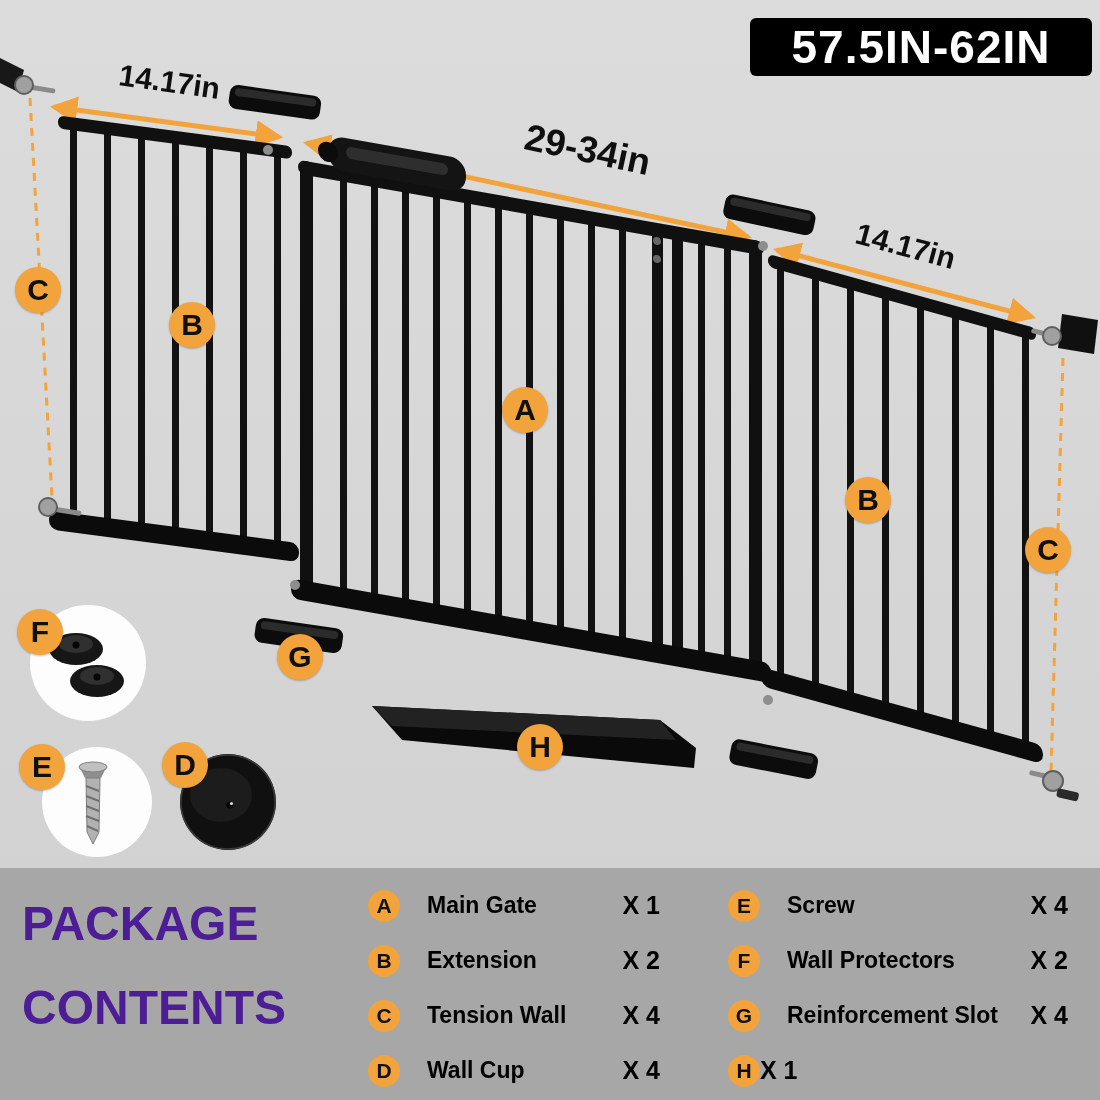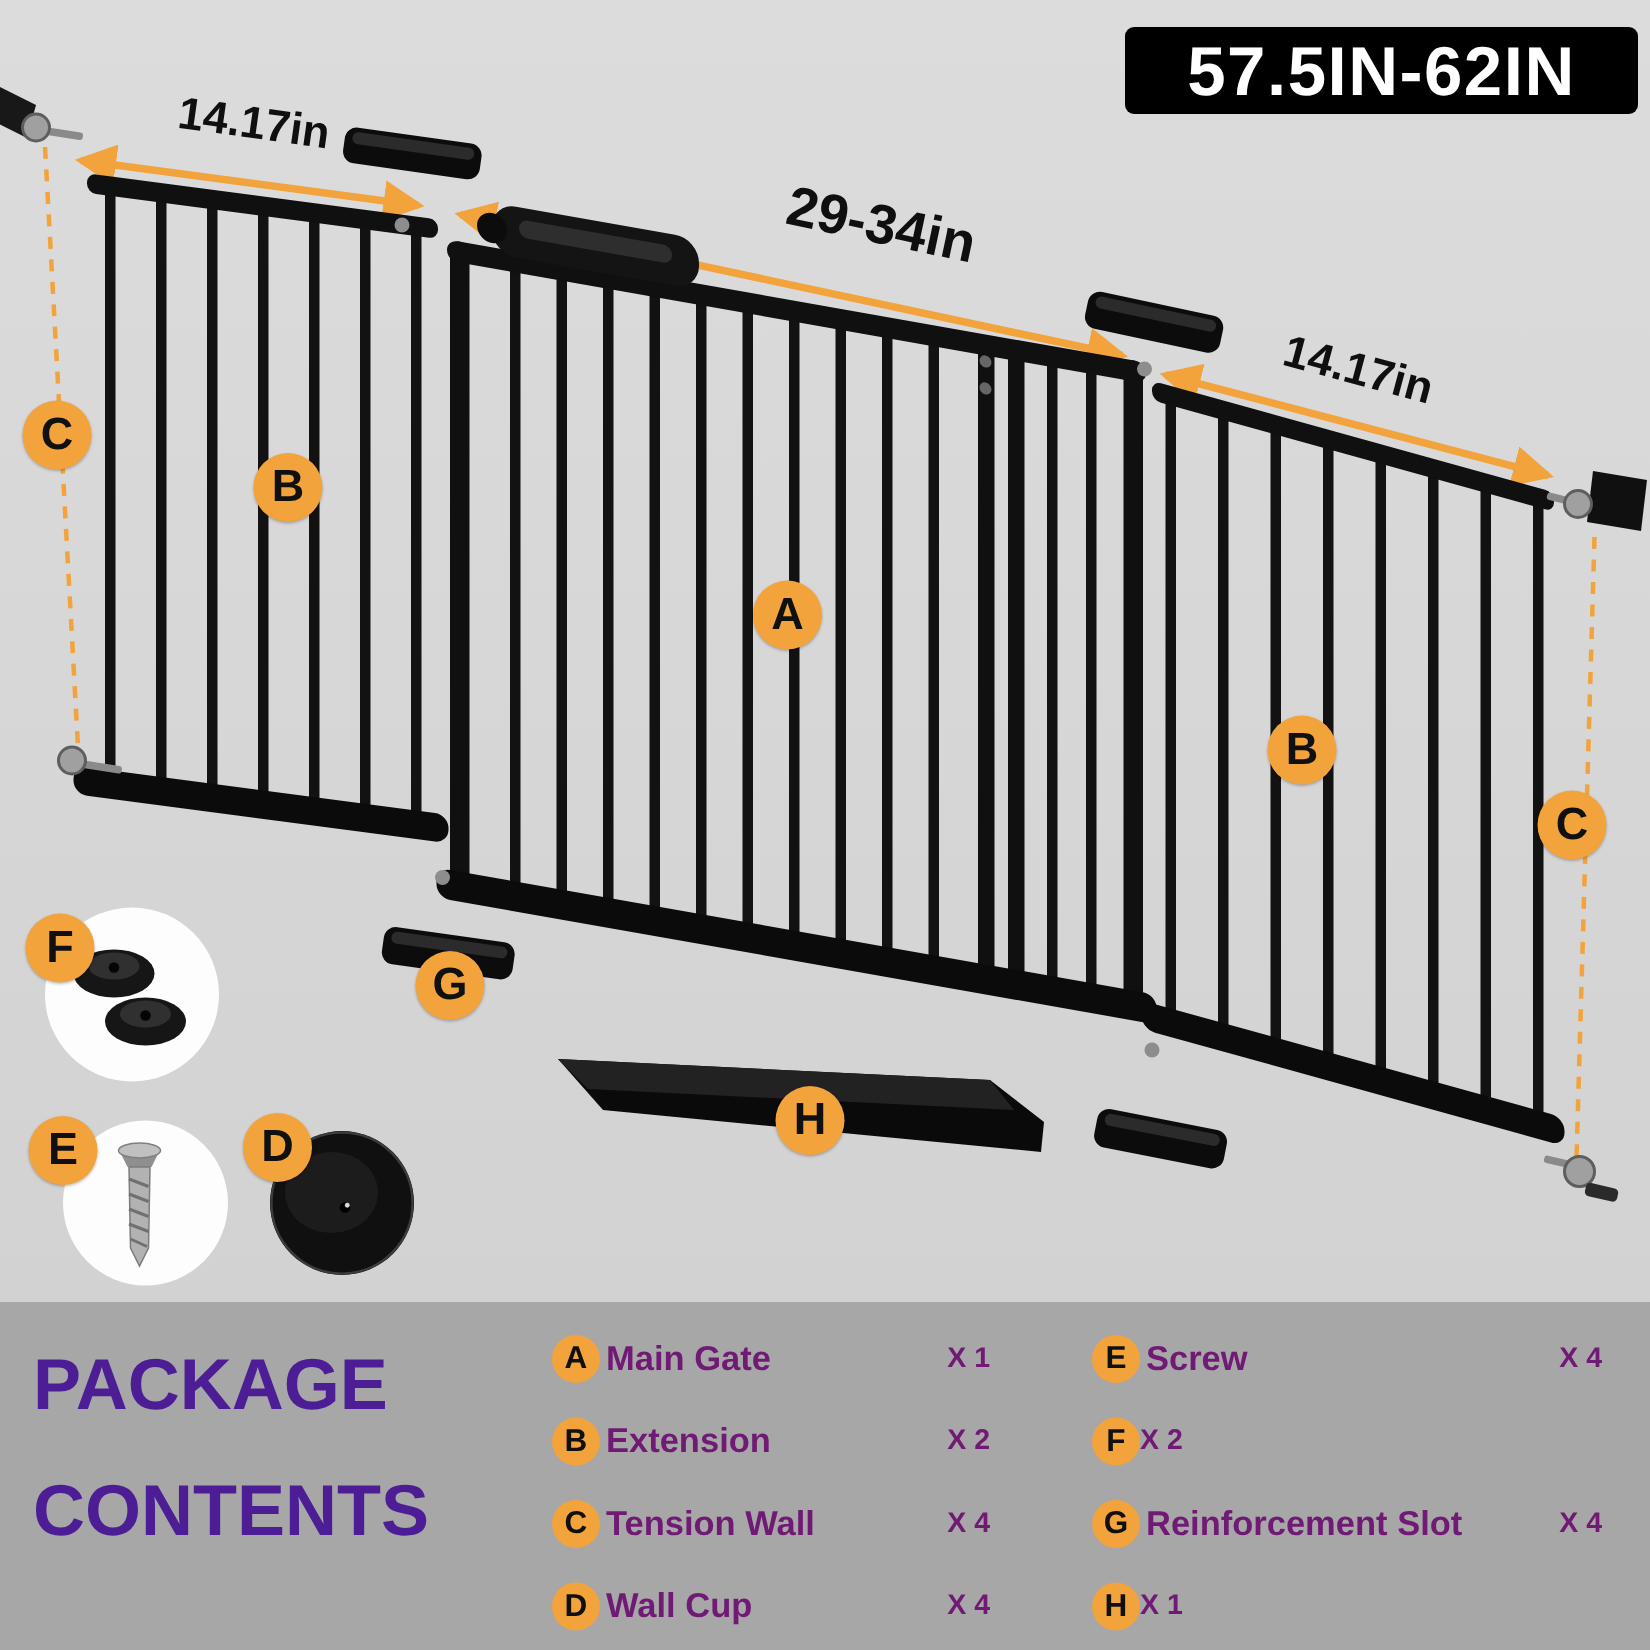--- a/index.html
+++ b/index.html
@@ -28,22 +28,22 @@
              background:var(--bg-bottom,#a7a7a7); }
   .pkg-title { position:absolute; left:22px; top:14px; font-size:48px; font-weight:900;
                color:#4c1d95; line-height:84px; letter-spacing:0; }
   .pkg-col { position:absolute; top:10px; display:flex; flex-direction:column; }
   .pkg-col.c1 { left:368px; width:292px; }
   .pkg-col.c2 { left:728px; width:340px; }
   .pkg-row { display:flex; align-items:center; height:55px; }
   .pkg-letter { flex:0 0 32px; width:32px; height:32px; border-radius:50%;
                 background:var(--accent,#F2A33C); color:#101010; font-weight:800; font-size:21px;
                 display:flex; align-items:center; justify-content:center; }
-  .pkg-name { margin-left:4px; font-size:23px; font-weight:700; color:#701a75; flex:1; }
-  .pkg-qty  { font-size:19px; font-weight:700; color:#701a75; }
+  .pkg-name { margin-left:27px; font-size:23px; font-weight:700; color:#000000; flex:1; }
+  .pkg-qty  { font-size:25px; font-weight:700; color:#000000; }
 </style>
 </head>
 <body>
 
 <div class="canvas">
 
   <svg id="scene" width="1100" height="868" viewBox="0 0 1100 868">
     <defs>
       <marker id="ahm" viewBox="0 0 10 10" refX="8.5" refY="5" markerWidth="5.5" markerHeight="5.5" orient="auto-start-reverse">
         <path class="ah" d="M0,0 L10,5 L0,10 Z"></path>
@@ -233,20 +233,21 @@
     </div>
 
     <div class="pkg-col c2">
       <div class="pkg-row">
         <span class="pkg-letter">E</span>
         <span class="pkg-name">Screw</span>
         <span class="pkg-qty">X 4</span>
       </div>
       <div class="pkg-row">
         <span class="pkg-letter">F</span>
+        <span class="pkg-name">Wall Protectors</span>
         <span class="pkg-qty">X 2</span>
       </div>
       <div class="pkg-row">
         <span class="pkg-letter">G</span>
         <span class="pkg-name">Reinforcement Slot</span>
         <span class="pkg-qty">X 4</span>
       </div>
       <div class="pkg-row">
         <span class="pkg-letter">H</span>
         <span class="pkg-qty">X 1</span>

